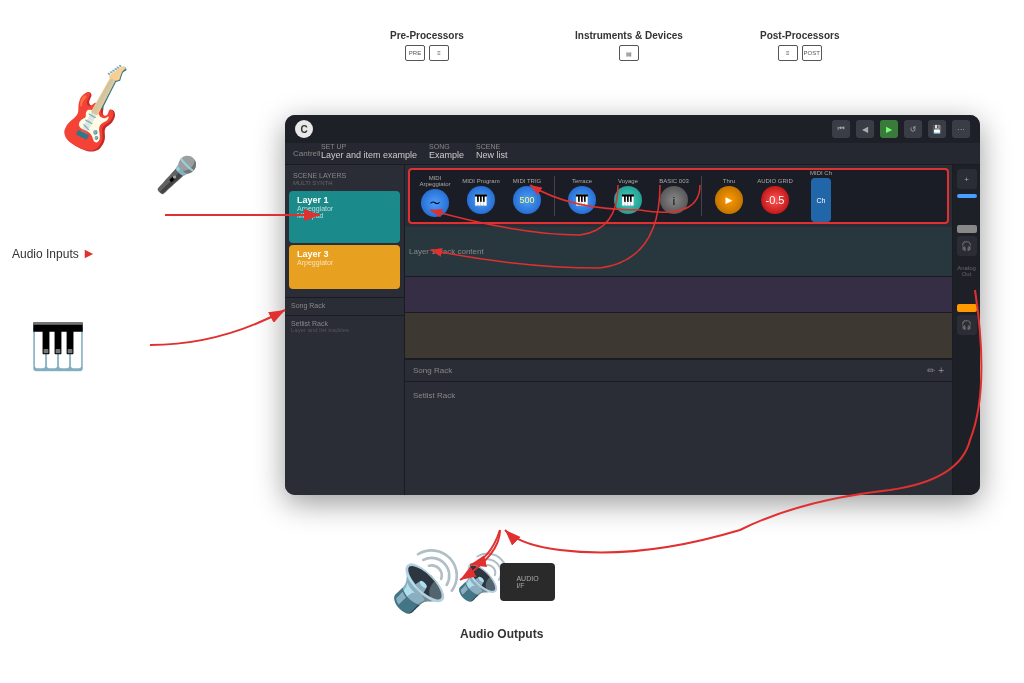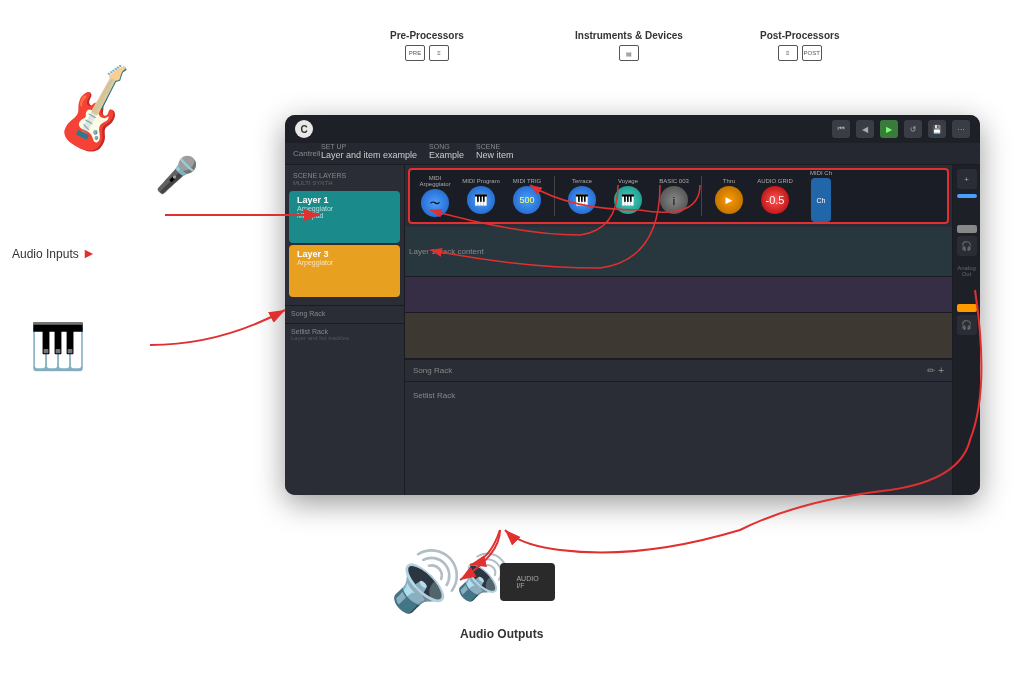--- a/index.html
+++ b/index.html
@@ -130,21 +130,21 @@
     }
 
     .layer-item {
       padding: 4px 8px;
       margin: 2px 4px;
       border-radius: 4px;
       cursor: pointer;
     }
     .layer-1 { background: #1a8a8a; height: 52px; }
     .layer-2 { background: #9b3fd4; height: 38px; }
-    .layer-3 { background: #e8a020; height: 52px; }
+    .layer-3 { background: #e8a020; height: 44px; }
 
     .layer-name {
       font-size: 9px;
       color: #fff;
       font-weight: 600;
     }
     .layer-sub {
       font-size: 7px;
       color: rgba(255,255,255,0.7);
     }
@@ -365,21 +365,21 @@
       <div class="daw-title-item">
         <span class="daw-title-label">SET UP</span>
         <span class="daw-title-value">Layer and item example</span>
       </div>
       <div class="daw-title-item">
         <span class="daw-title-label">SONG</span>
         <span class="daw-title-value">Example</span>
       </div>
       <div class="daw-title-item">
         <span class="daw-title-label">SCENE</span>
-        <span class="daw-title-value">New item</span>
+        <span class="daw-title-value">New list</span>
       </div>
     </div>
 
     <div class="daw-transport">
       <div class="transport-btn">⏮</div>
       <div class="transport-btn">◀</div>
       <div class="transport-btn" style="background:#3a7a3a;color:#7f7;">▶</div>
       <div class="transport-btn">↺</div>
       <div class="transport-btn">💾</div>
       <div class="transport-btn">···</div>

